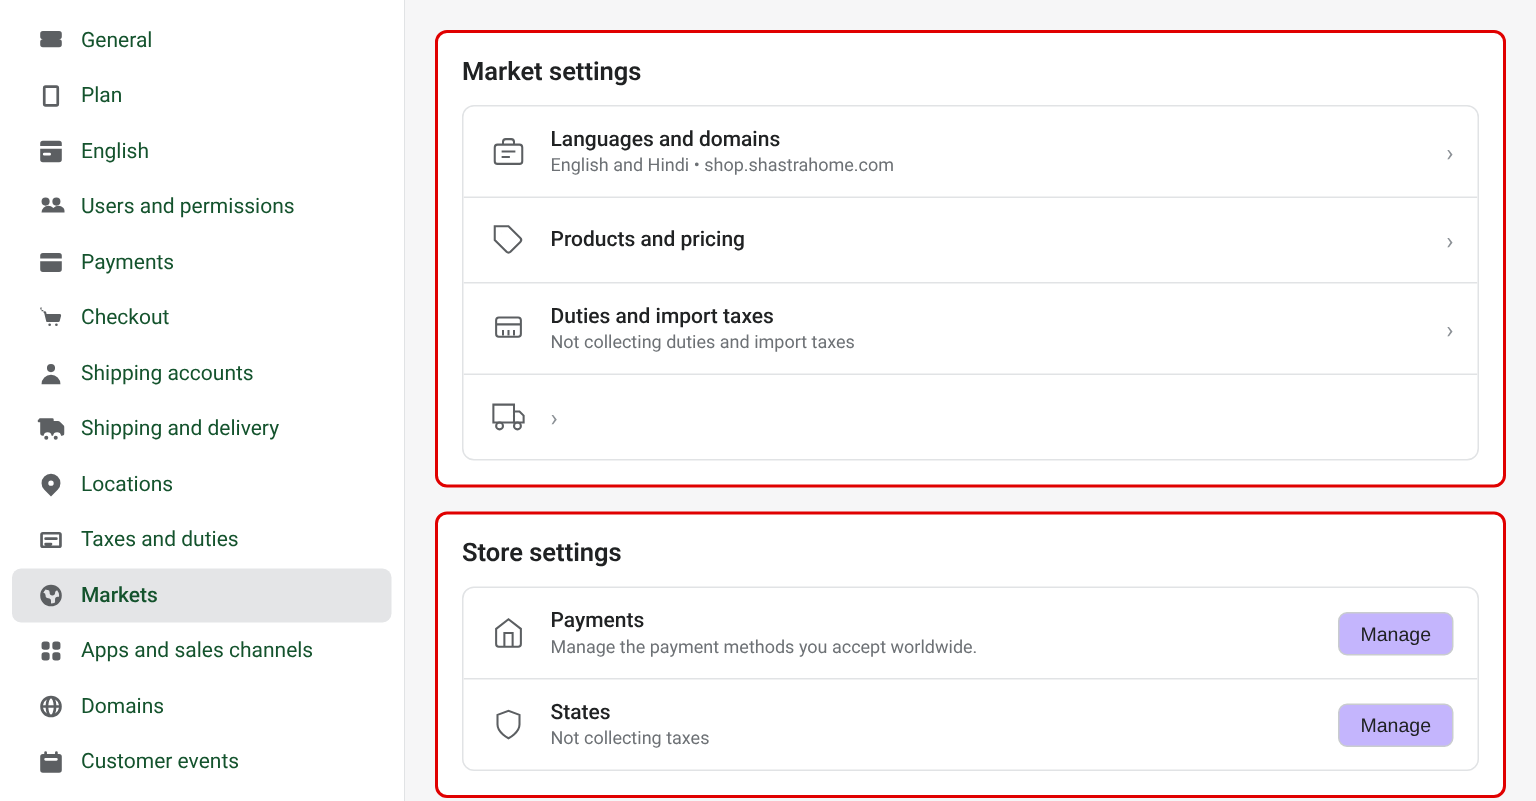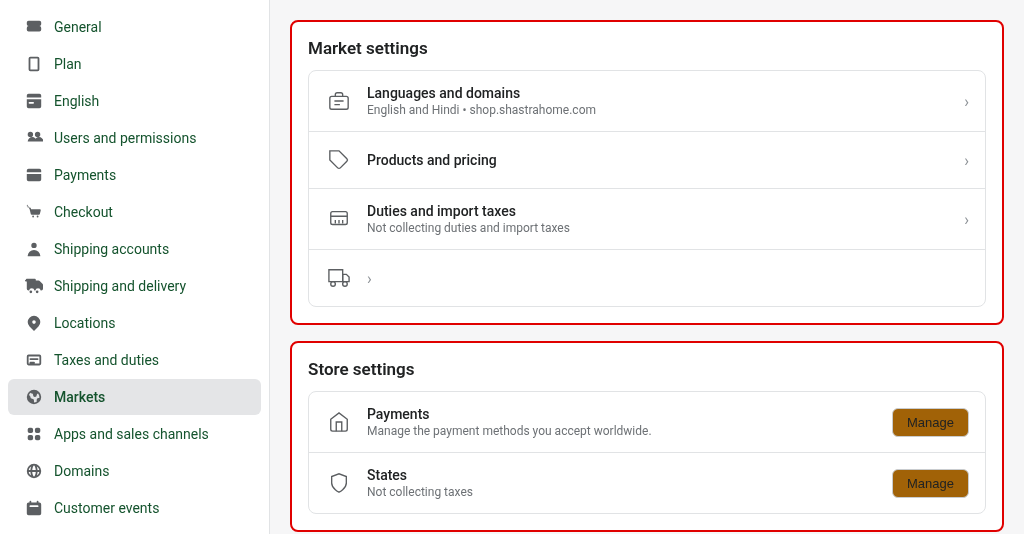--- a/index.html
+++ b/index.html
@@ -117,21 +117,21 @@
 
     .list-item-arrow {
       color: #8c9196;
       font-size: 16px;
     }
 
     .manage-btn {
       padding: 6px 14px;
       border: 1px solid #c9cccf;
       border-radius: 6px;
-      background: #a16207;
+      background: #c4b5fd;
       cursor: pointer;
       font-size: 13px;
       font-weight: 500;
       color: #202223;
     }
   </style>
 </head>
 <body>
 
 <nav class="sidebar">

